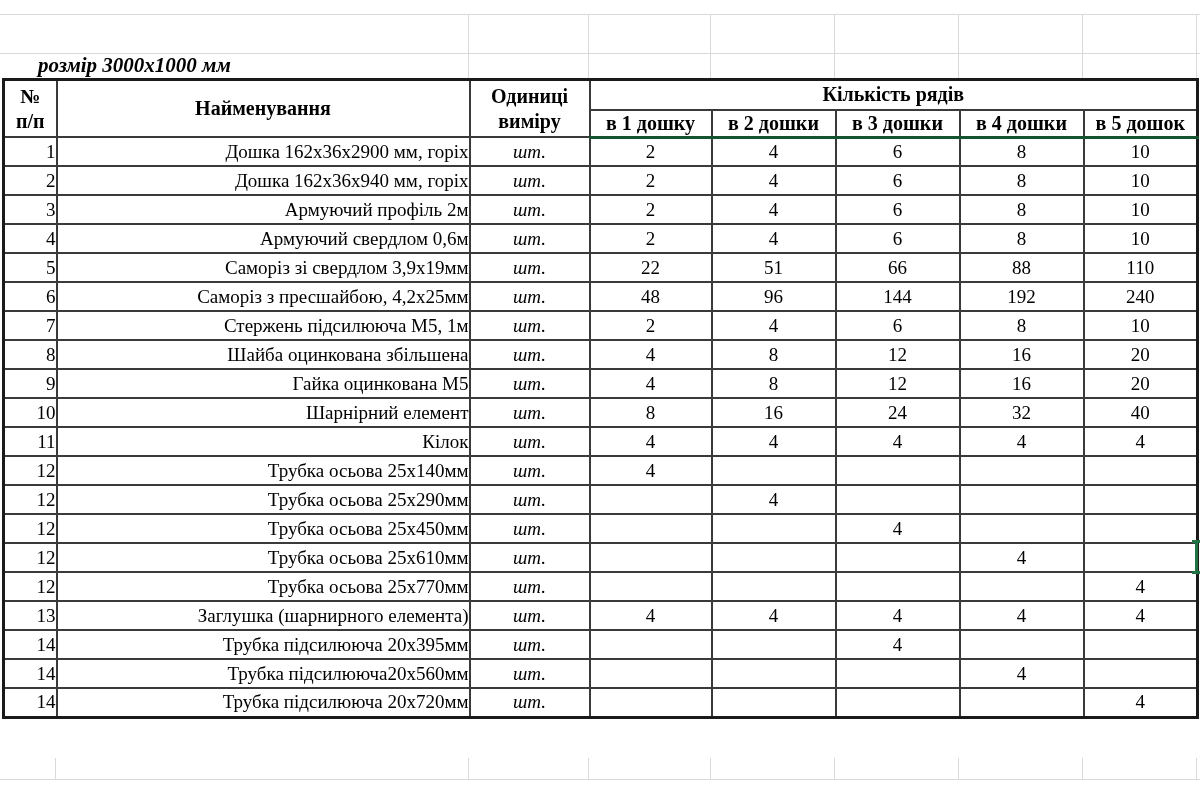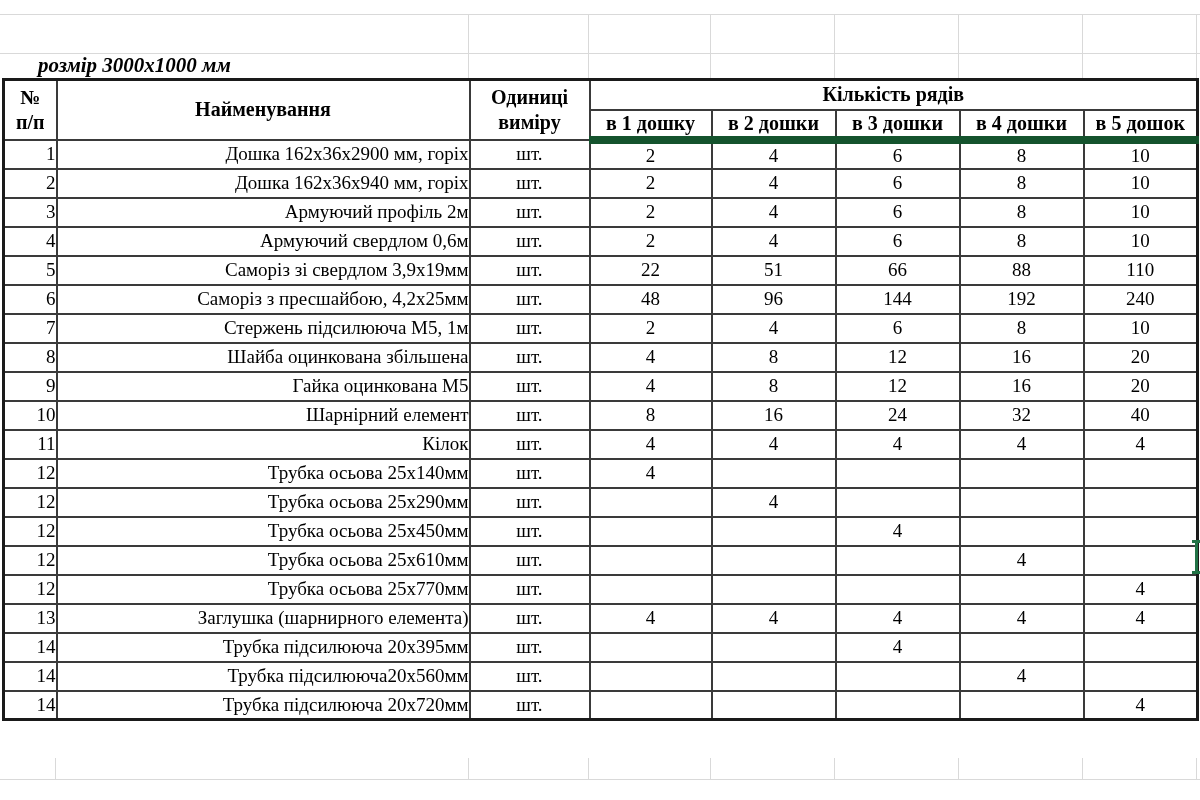--- a/index.html
+++ b/index.html
@@ -26,28 +26,28 @@
   table.comp{
     position:absolute;left:2px;top:78px;width:1195px;
     border-collapse:collapse;table-layout:fixed;
     border:3px solid #1a1a1a;
   }
   table.comp th, table.comp td{
     border:2px solid #3a3a3a;
     padding:0;vertical-align:middle;overflow:hidden;white-space:nowrap;
   }
   thead th{font-size:20px;font-weight:bold;text-align:center;line-height:1.25;}
-  thead tr.subhead th{border-bottom:8px solid #14532d;}
+  thead tr.subhead th{border-bottom:3px solid #14532d;}
   thead tr.grouphead{height:30px;}
   thead tr.subhead{height:27px;}
   tbody tr{height:29px;}
   tbody td{font-size:19px;}
   td.c-num{text-align:right;padding-right:9px;}
   td.c-name{text-align:right;padding-left:5px;}
-  td.c-unit{text-align:center;}
+  td.c-unit{text-align:center;font-style:italic;}
   td.c-qty{text-align:center;}
 
   
   .sel{position:absolute;background:#217346;}
 </style>
 </head>
 <body>
 
 <div class="sheet">
 

